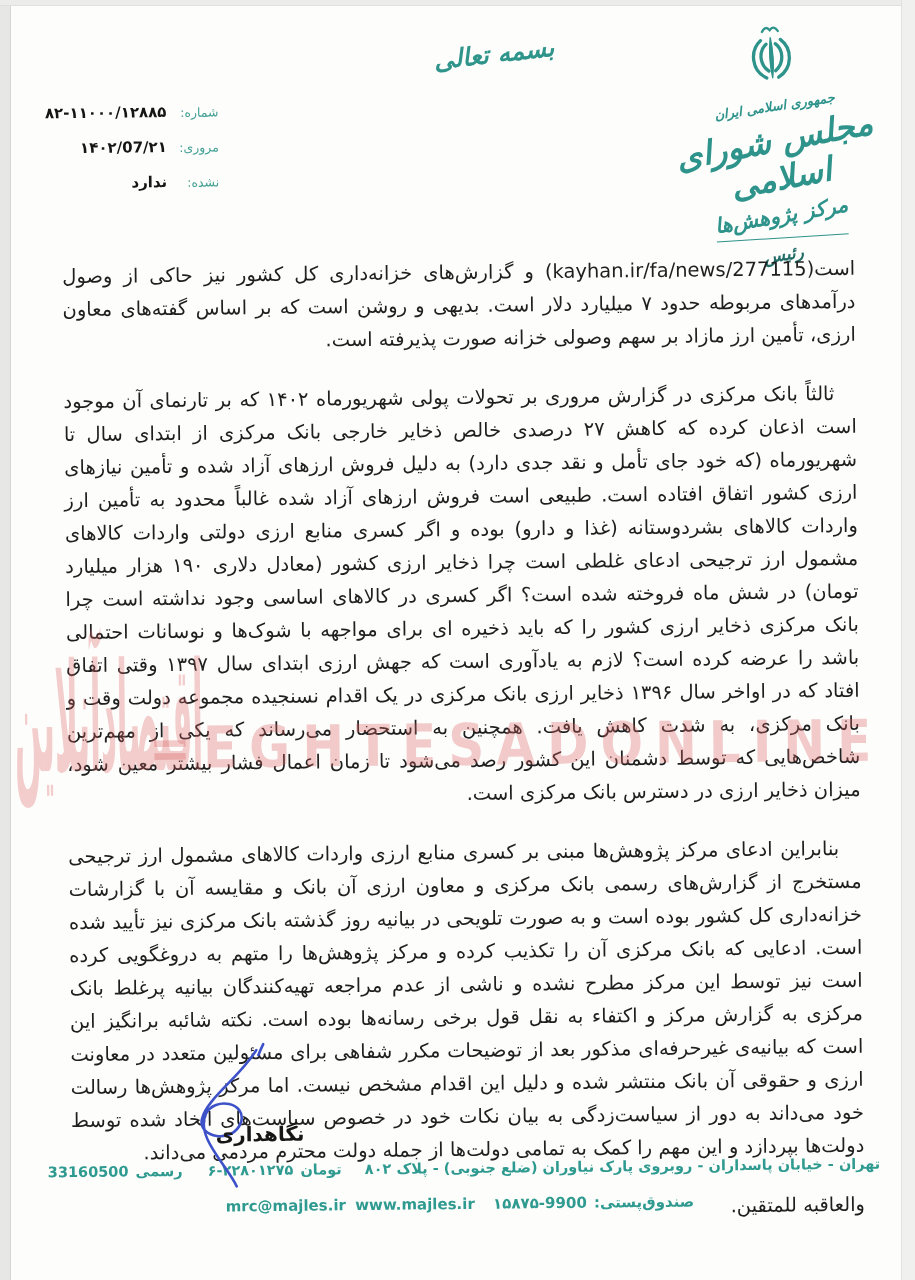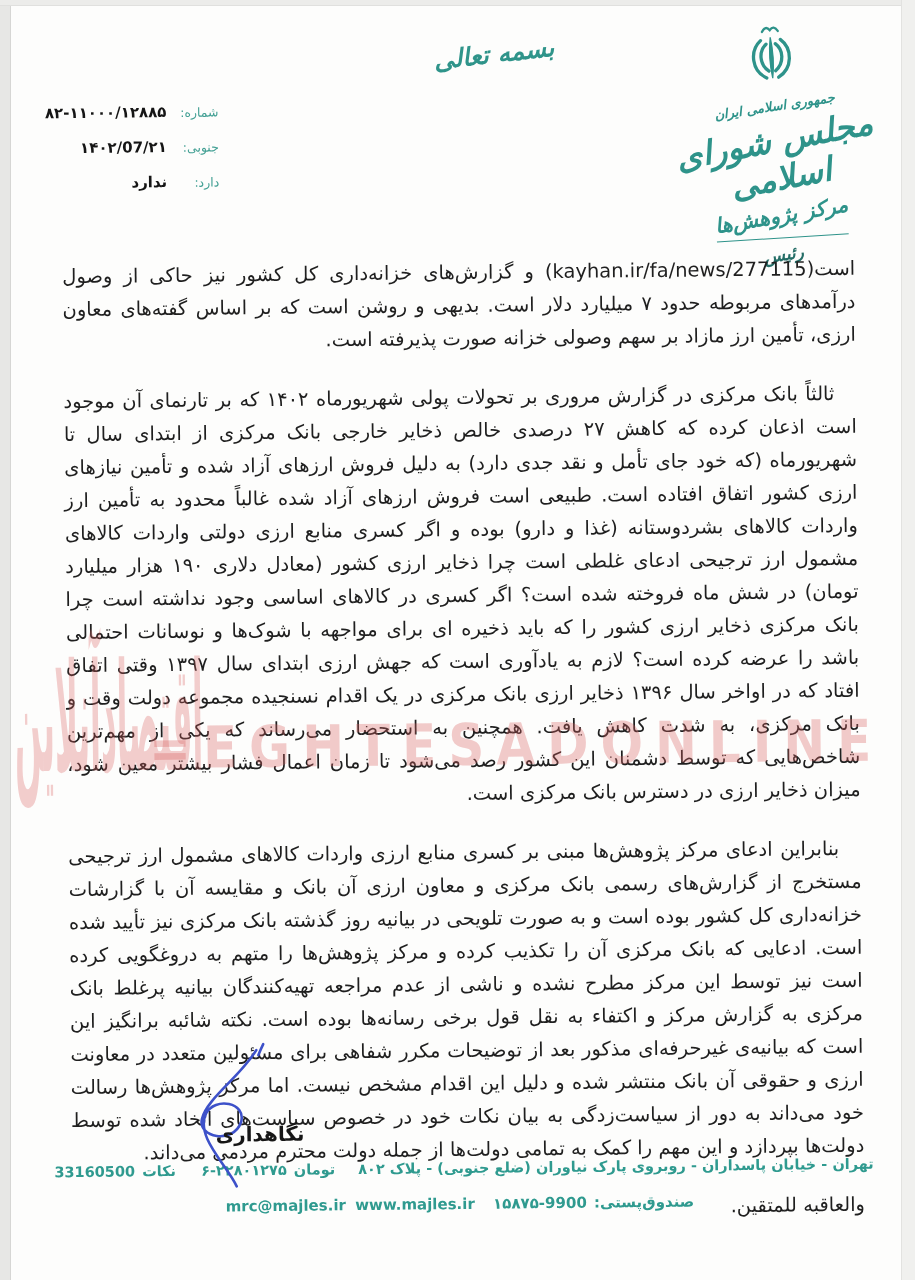--- a/index.html
+++ b/index.html
@@ -99,25 +99,25 @@
       <hr class="lh-divider">
       <div class="lh-role">رئیس</div>
     </div>
 
     <div class="meta">
       <div class="meta-row">
         <span class="meta-label">شماره:</span>
         <span class="meta-value"><span class="num">۸۲-۱۱۰۰۰/۱۲۸۸۵</span></span>
       </div>
       <div class="meta-row">
-        <span class="meta-label">جنوبی:</span>
+        <span class="meta-label">مروری:</span>
         <span class="meta-value"><span class="num">۱۴۰۲/07/۲۱</span></span>
       </div>
       <div class="meta-row">
-        <span class="meta-label">دارد:</span>
+        <span class="meta-label">نشده:</span>
         <span class="meta-value">ندارد</span>
       </div>
     </div>
 
     <div class="body-text">
       <p>است(kayhan.ir/fa/news/277115) و گزارش‌های خزانه‌داری کل کشور نیز حاکی از وصول درآمدهای مربوطه حدود ۷ میلیارد دلار است. بدیهی و روشن است که بر اساس گفته‌های معاون ارزی، تأمین ارز مازاد بر سهم وصولی خزانه صورت پذیرفته است.</p>
       <p class="indent">ثالثاً بانک مرکزی در گزارش مروری بر تحولات پولی شهریورماه ۱۴۰۲ که بر تارنمای آن موجود است اذعان کرده که کاهش ۲۷ درصدی خالص ذخایر خارجی بانک مرکزی از ابتدای سال تا شهریورماه (که خود جای تأمل و نقد جدی دارد) به دلیل فروش ارزهای آزاد شده و تأمین نیازهای ارزی کشور اتفاق افتاده است. طبیعی است فروش ارزهای آزاد شده غالباً محدود به تأمین ارز واردات کالاهای بشردوستانه (غذا و دارو) بوده و اگر کسری منابع ارزی دولتی واردات کالاهای مشمول ارز ترجیحی ادعای غلطی است چرا ذخایر ارزی کشور (معادل دلاری ۱۹۰ هزار میلیارد تومان) در شش ماه فروخته شده است؟ اگر کسری در کالاهای اساسی وجود نداشته است چرا بانک مرکزی ذخایر ارزی کشور را که باید ذخیره ای برای مواجهه با شوک‌ها و نوسانات احتمالی باشد را عرضه کرده است؟ لازم به یادآوری است که جهش ارزی ابتدای سال ۱۳۹۷ وقتی اتفاق افتاد که در اواخر سال ۱۳۹۶ ذخایر ارزی بانک مرکزی در یک اقدام نسنجیده مجموعه دولت وقت و بانک مرکزی، به شدت کاهش یافت. همچنین به استحضار می‌رساند که یکی از مهم‌ترین شاخص‌هایی که توسط دشمنان این کشور رصد می‌شود تا زمان اعمال فشار بیشتر معین شود، میزان ذخایر ارزی در دسترس بانک مرکزی است.</p>
       <p class="indent">بنابراین ادعای مرکز پژوهش‌ها مبنی بر کسری منابع ارزی واردات کالاهای مشمول ارز ترجیحی مستخرج از گزارش‌های رسمی بانک مرکزی و معاون ارزی آن بانک و مقایسه آن با گزارشات خزانه‌داری کل کشور بوده است و به صورت تلویحی در بیانیه روز گذشته بانک مرکزی نیز تأیید شده است. ادعایی که بانک مرکزی آن را تکذیب کرده و مرکز پژوهش‌ها را متهم به دروغگویی کرده است نیز توسط این مرکز مطرح نشده و ناشی از عدم مراجعه تهیه‌کنندگان بیانیه پرغلط بانک مرکزی به گزارش مرکز و اکتفاء به نقل قول برخی رسانه‌ها بوده است. نکته شائبه برانگیز این است که بیانیه‌ی غیرحرفه‌ای مذکور بعد از توضیحات مکرر شفاهی برای مسئولین متعدد در معاونت ارزی و حقوقی آن بانک منتشر شده و دلیل این اقدام مشخص نیست. اما مرکز پژوهش‌ها رسالت خود می‌داند به دور از سیاست‌زدگی به بیان نکات خود در خصوص سیاست‌های اتخاد شده توسط دولت‌ها بپردازد و این مهم را کمک به تمامی دولت‌ها از جمله دولت محترم مردمی می‌داند.</p>
       <p class="closing">والعاقبه للمتقین.</p>
     </div>
@@ -128,21 +128,21 @@
     <svg class="signature-svg" width="170" height="165" viewBox="0 0 170 165" fill="none" stroke="#3d51c9" stroke-width="2.6" stroke-linecap="round">
       <path d="M121,10 q-3,6 -5,11"></path>
       <path d="M114,16 C98,42 64,64 59,84 C54,103 90,110 98,88
                C104,68 72,62 63,79 C52,102 83,130 93,152"></path>
     </svg>
     <div class="signer-name">نگاهداری</div>
 
     <div class="footer footer-line1" style="position:absolute;">
       <span class="seg">تهران - خیابان پاسداران - روبروی پارک نیاوران (ضلع جنوبی) - پلاک ۸۰۲</span>
       <span class="seg"><span>تومان</span> <span class="num">۶-۲۲۸۰۱۲۷۵</span></span>
-      <span class="seg"><span>نکات</span> <span class="num">33160500</span></span>
+      <span class="seg"><span>رسمی</span> <span class="num">33160500</span></span>
     </div>
 
     <div class="footer footer-line2" style="position:absolute;">
       <span class="seg"><span>صندوق‌پستی:</span> <span class="num">۱۵۸۷۵-9900</span></span>
       <span class="seg num">www.majles.ir</span>
       <span class="seg num">mrc@majles.ir</span>
     </div>
 
   </div>
 </div>

